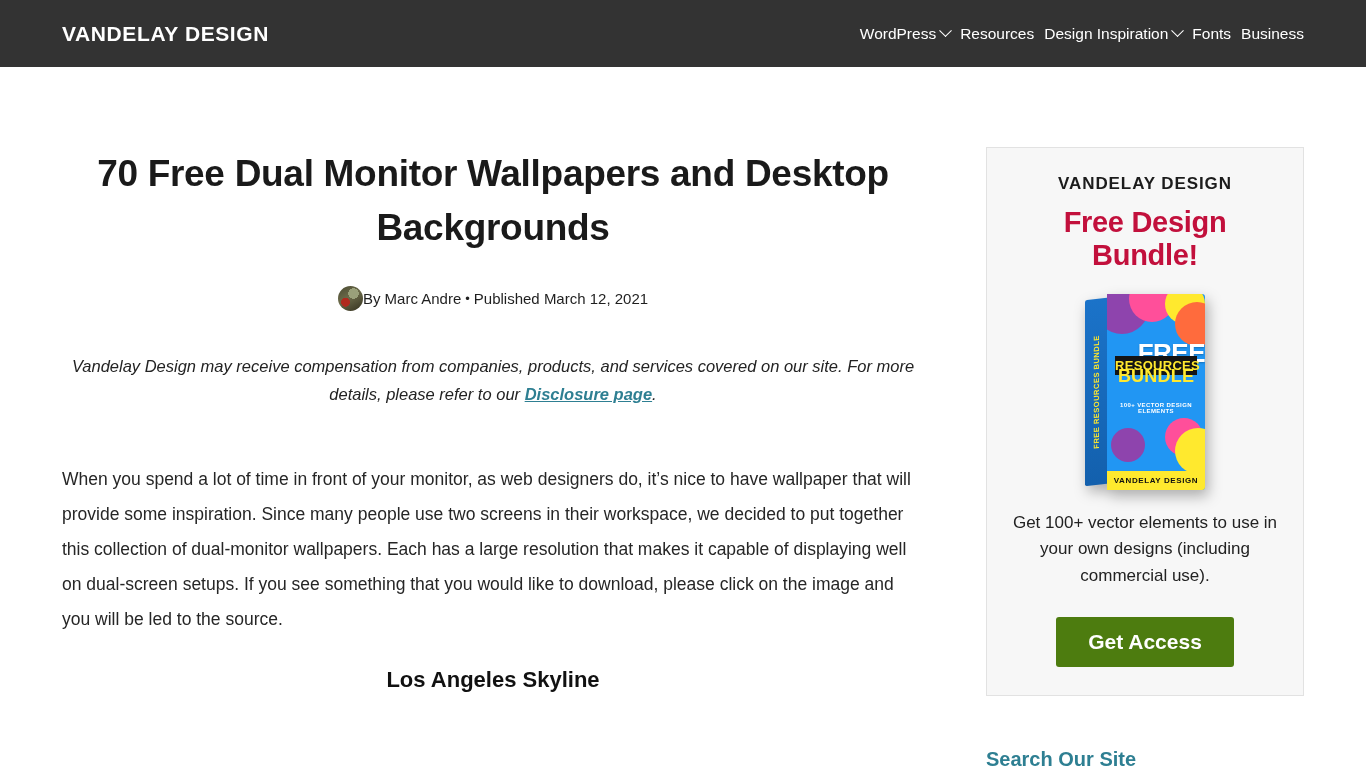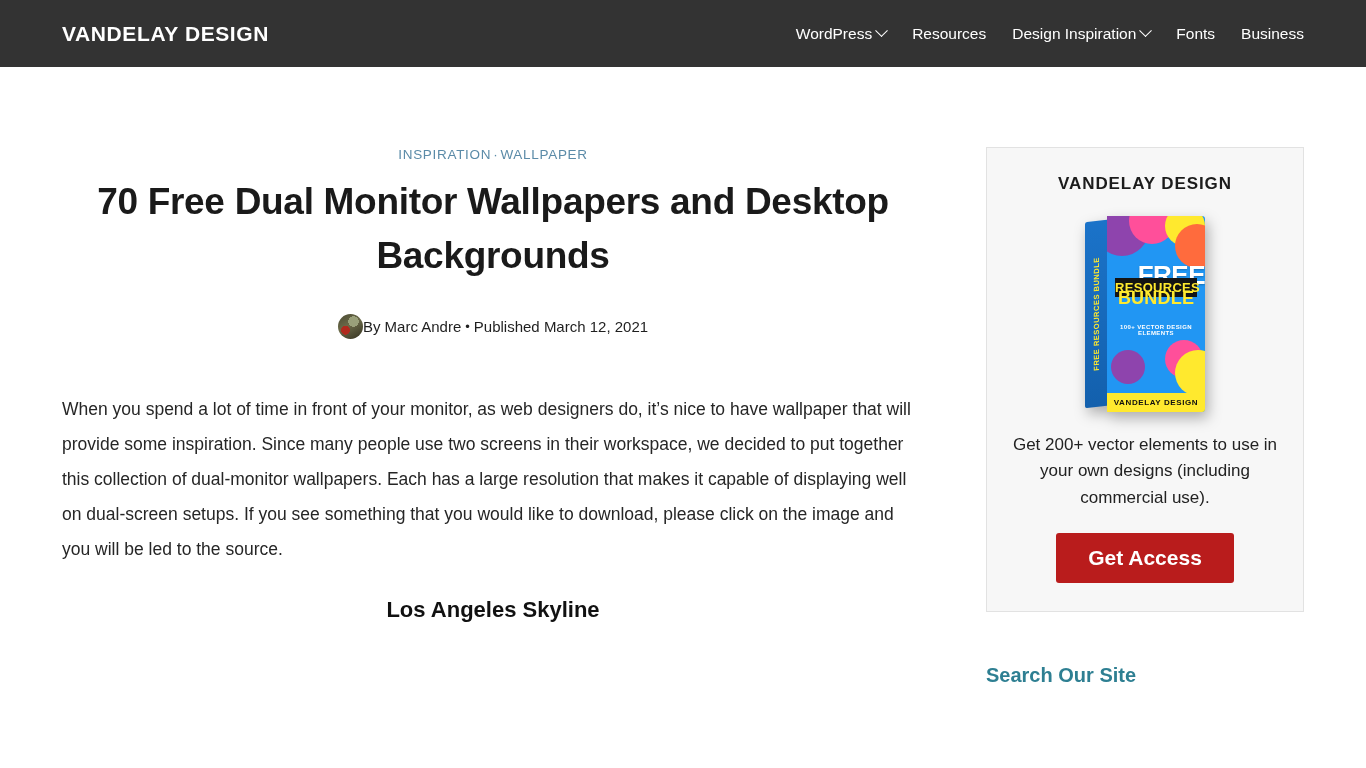--- a/index.html
+++ b/index.html
@@ -24,21 +24,21 @@
   .logo {
     color: #ffffff;
     font-size: 21px;
     font-weight: bold;
     letter-spacing: 0.6px;
     white-space: nowrap;
   }
   .main-nav {
     display: flex;
     align-items: center;
-    gap: 26px;
+    gap: 10px;
   }
   .nav-item {
     color: #ffffff;
     font-size: 15.5px;
     white-space: nowrap;
     display: flex;
     align-items: center;
     gap: 5px;
     cursor: pointer;
   }
@@ -256,22 +256,22 @@
     padding: 5px 0;
   }
 
   .ad-desc {
     font-size: 17px;
     line-height: 1.55;
     color: #222222;
   }
   .cta-button {
     display: inline-block;
-    margin-top: 22px;
-    background: #b91c1c;
+    margin-top: 28px;
+    background: #4d7c0f;
     color: #ffffff;
     font-size: 21px;
     font-weight: bold;
     padding: 13px 32px;
     border: none;
     border-radius: 3px;
     cursor: pointer;
     font-family: "Liberation Sans", sans-serif;
   }
 
@@ -309,44 +309,43 @@
     <div class="nav-item">
       <span>Business</span>
     </div>
   </nav>
 </header>
 
 <div class="page">
 
   <main class="content">
 
-    <div class="cats">
-      <a>INSPIRATION</a><span class="cat-sep">·</span><a>WALLPAPER</a>
-    </div>
 
     <h1 class="post-title">70 Free Dual Monitor Wallpapers and Desktop Backgrounds</h1>
 
     <div class="byline">
       <span class="avatar"></span>
       <span>By Marc Andre</span>
       <span class="byline-dot">•</span>
       <span>Published March 12, 2021</span>
     </div>
 
+    <p class="disclosure"><span>Vandelay Design may receive compensation from companies, products, and services covered on our site. For more details, please refer to our </span><a>Disclosure page</a><span>.</span></p>
 
     <p class="body-copy">When you spend a lot of time in front of your monitor, as web designers do, it’s nice to have wallpaper that will provide some inspiration. Since many people use two screens in their workspace, we decided to put together this collection of dual-monitor wallpapers. Each has a large resolution that makes it capable of displaying well on dual-screen setups. If you see something that you would like to download, please click on the image and you will be led to the source.</p>
 
 
     <h3 class="sub-heading">Los Angeles Skyline</h3>
   </main>
 
   <aside class="sidebar">
 
     <div class="ad-box">
       <div class="ad-brand">VANDELAY DESIGN</div>
+      <div class="ad-headline">Free Design Bundle!</div>
 
       <div class="product">
         <div class="prod-spine">
           <span>FREE RESOURCES BUNDLE</span>
         </div>
         <div class="prod-face">
           <i class="blob b1"></i>
           <i class="blob b2"></i>
           <i class="blob b3"></i>
           <i class="blob b4"></i>
@@ -354,21 +353,21 @@
           <i class="blob b6"></i>
           <i class="blob b7"></i>
           <div class="prod-free">FREE</div>
           <div class="prod-res">RESOURCES</div>
           <div class="prod-bundle">BUNDLE</div>
           <div class="prod-sub">100+ VECTOR DESIGN ELEMENTS</div>
           <div class="prod-footer">VANDELAY DESIGN</div>
         </div>
       </div>
 
-      <div class="ad-desc">Get 200+ vector elements to use in your own designs (including commercial use).</div>
+      <div class="ad-desc">Get 100+ vector elements to use in your own designs (including commercial use).</div>
 
       <button class="cta-button">Get Access</button>
     </div>
 
     <div class="search-widget">
       <div class="search-title">Search Our Site</div>
 
     </div>
 
   </aside>

